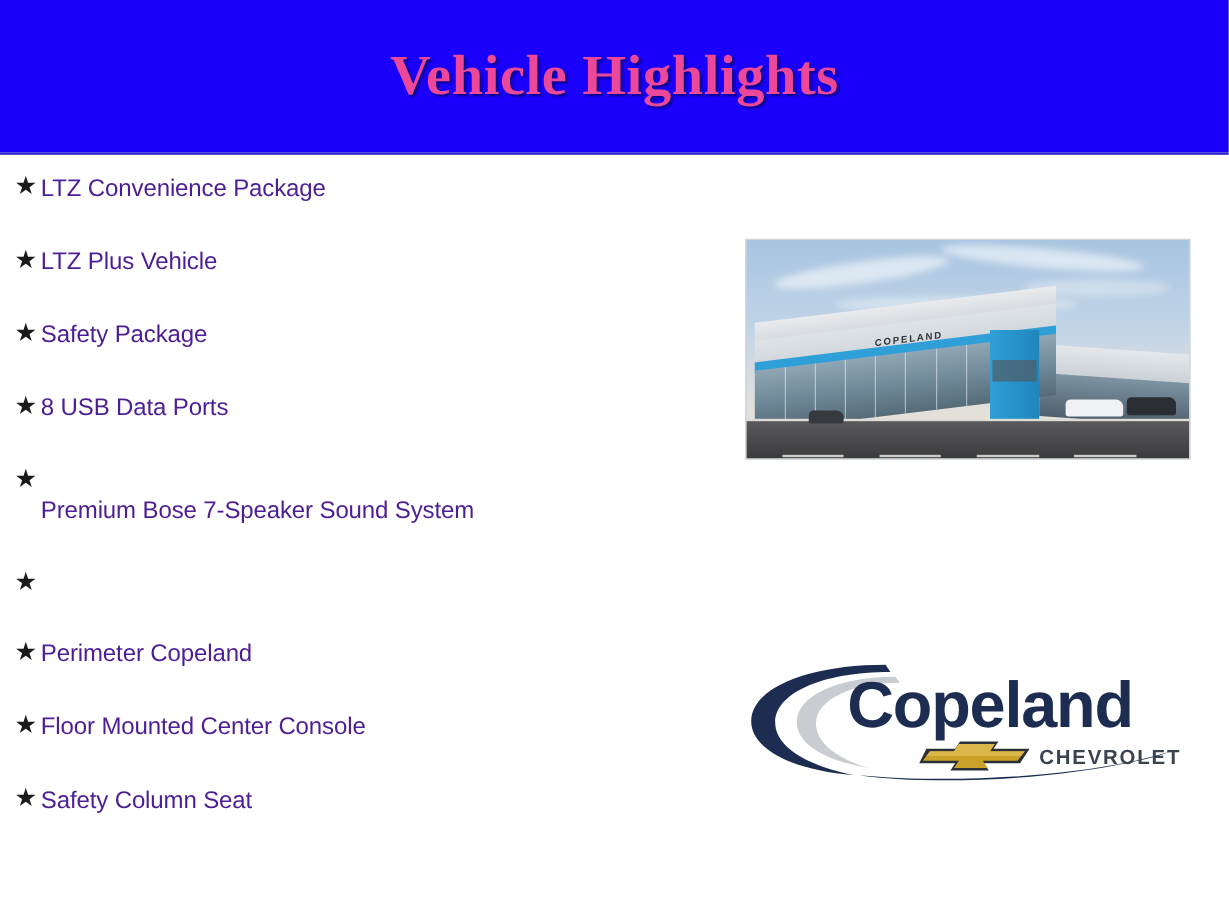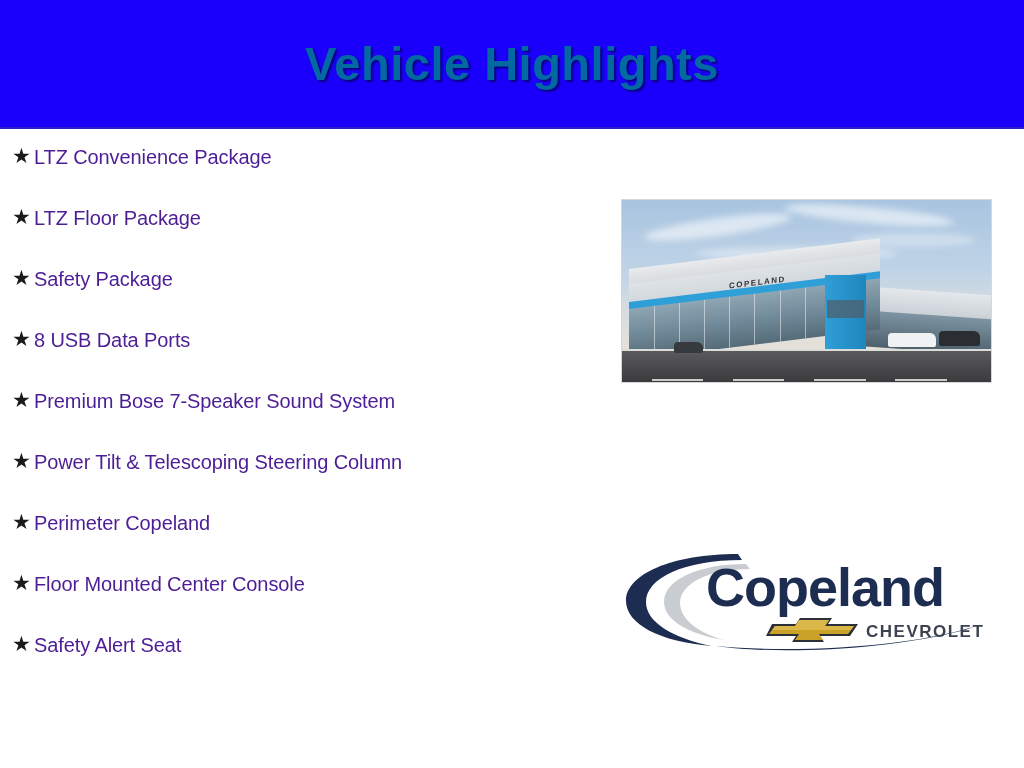--- a/index.html
+++ b/index.html
@@ -32,22 +32,22 @@
     width: 1024px;
     height: 2px;
     background: #2a22c9;
   }
   #page-title {
     position: absolute;
     left: 0;
     top: 36px;
     width: 1024px;
     text-align: center;
-    color: #0369a1;
-    font-family: Liberation Sans, sans-serif;
+    color: #ec4899;
+    font-family: Liberation Serif, serif;
     font-weight: bold;
     font-size: 47px;
     letter-spacing: 0.5px;
     text-shadow: 2px 2px 2px rgba(0,0,32,0.55);
     white-space: nowrap;
   }
 
   
   #highlights-list {
     position: absolute;
@@ -77,20 +77,21 @@
   .highlight-label {
     flex: 1 1 auto;
     font-size: 20px;
     line-height: 35px;
     color: #4c1d95;
     font-family: Liberation Sans, sans-serif;
     letter-spacing: -0.1px;
   }
   .highlight-item.wrap .highlight-label {
     max-width: 460px;
+    margin-top: 25px;
   }
 
   
   #dealership-photo {
     position: absolute;
     left: 621px;
     top: 199px;
     width: 371px;
     height: 184px;
     overflow: hidden;
@@ -269,49 +270,48 @@
 <div id="header-banner-rule"></div>
 <div id="page-title">Vehicle Highlights</div>
 
 <ul id="highlights-list">
     <li class="highlight-item">
       <span class="bullet-star">★</span>
       <span class="highlight-label">LTZ Convenience Package</span>
     </li>
     <li class="highlight-item">
       <span class="bullet-star">★</span>
-      <span class="highlight-label">LTZ Floor Package</span>
+      <span class="highlight-label">LTZ Plus Vehicle</span>
     </li>
     <li class="highlight-item">
       <span class="bullet-star">★</span>
       <span class="highlight-label">Safety Package</span>
     </li>
     <li class="highlight-item">
       <span class="bullet-star">★</span>
       <span class="highlight-label">8 USB Data Ports</span>
     </li>
     <li class="highlight-item wrap">
       <span class="bullet-star">★</span>
       <span class="highlight-label">Premium Bose 7-Speaker Sound System</span>
     </li>
     <li class="highlight-item wrap">
       <span class="bullet-star">★</span>
-      <span class="highlight-label">Power Tilt &amp; Telescoping Steering Column</span>
     </li>
     <li class="highlight-item">
       <span class="bullet-star">★</span>
       <span class="highlight-label">Perimeter Copeland</span>
     </li>
     <li class="highlight-item">
       <span class="bullet-star">★</span>
       <span class="highlight-label">Floor Mounted Center Console</span>
     </li>
     <li class="highlight-item">
       <span class="bullet-star">★</span>
-      <span class="highlight-label">Safety Alert Seat</span>
+      <span class="highlight-label">Safety Column Seat</span>
     </li>
   </ul>
 
 <div id="dealership-photo">
   <div class="photo-sky"></div>
   <div class="cloud c1"></div>
   <div class="cloud c2"></div>
   <div class="cloud c3"></div>
   <div class="cloud c4"></div>
   <div class="wing"></div>

